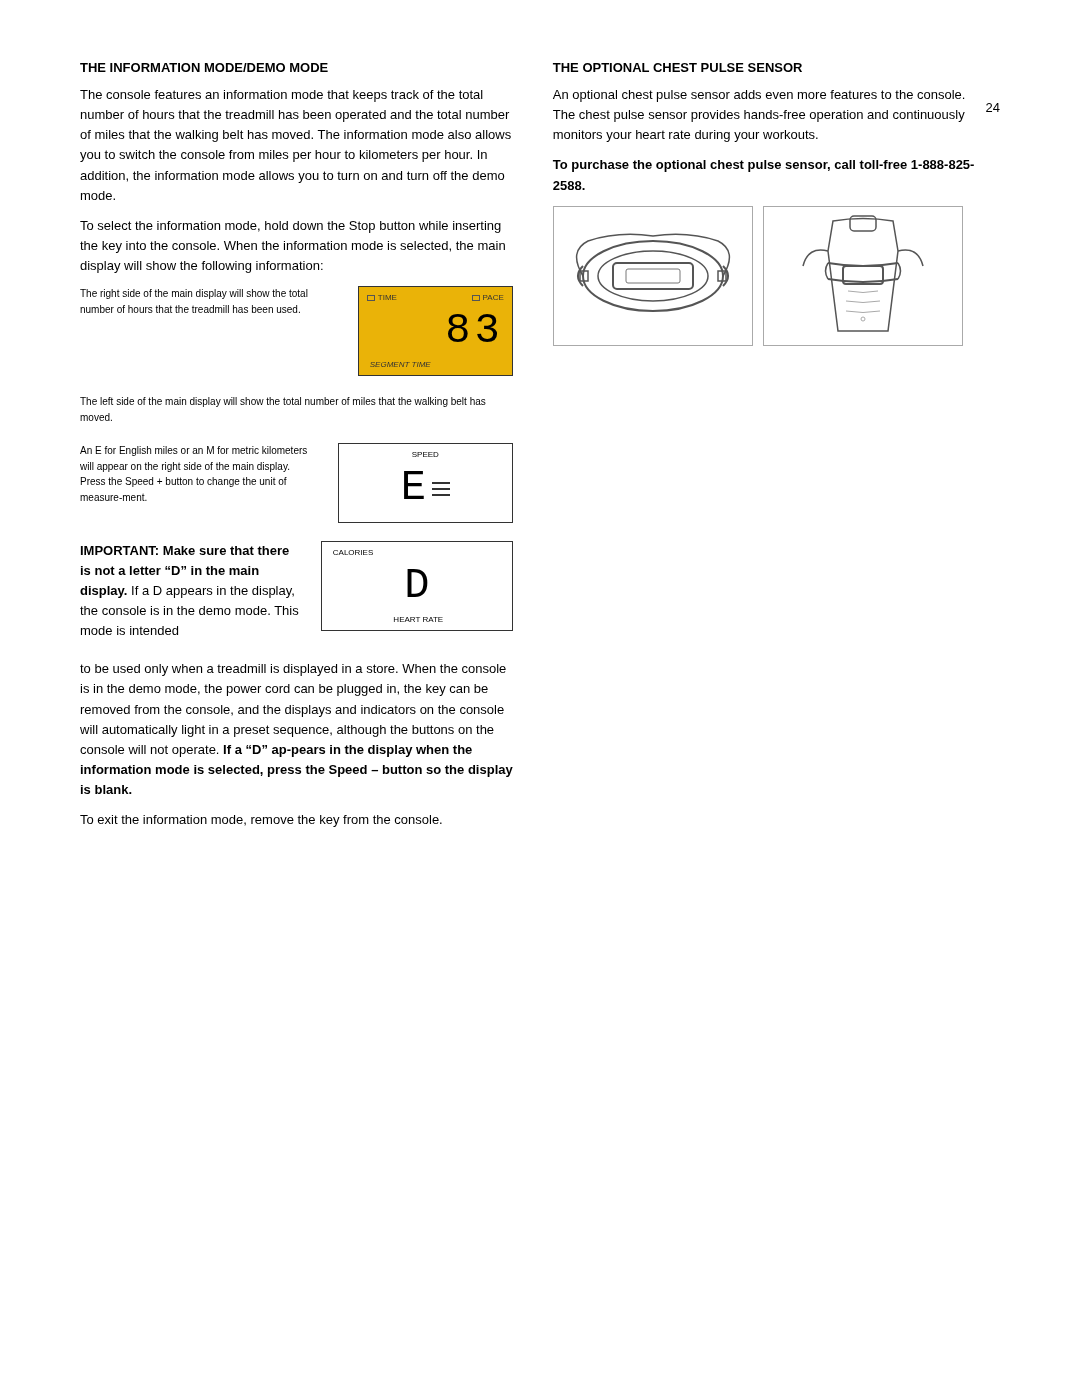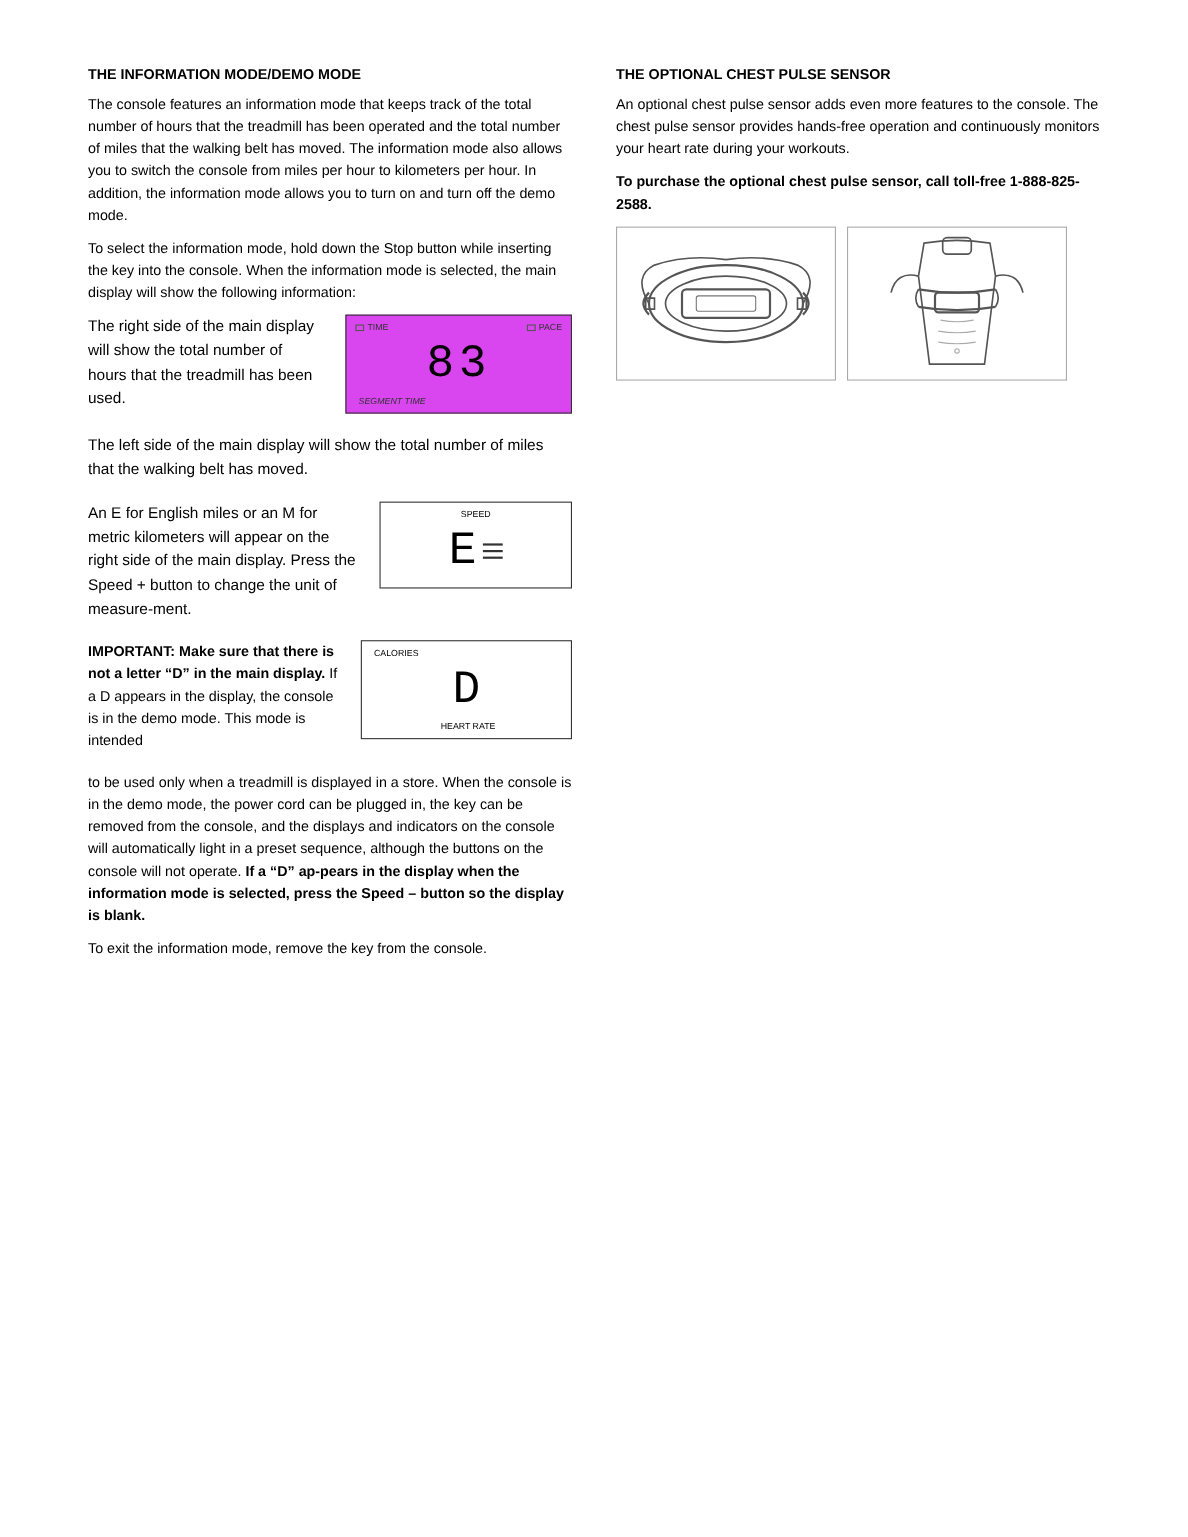--- a/index.html
+++ b/index.html
@@ -38,30 +38,30 @@
       margin-bottom: 10px;
       text-align: left;
     }
     .display-row {
       display: flex;
       align-items: flex-start;
       margin-bottom: 18px;
     }
     .display-text {
       flex: 1;
-      font-size: 14px;
+      font-size: 10px;
       line-height: 1.55;
       padding-right: 20px;
     }
     .display-box {
-      width: 206px;
+      width: 155px;
       border: 1.5px solid #333;
       padding: 6px 8px 6px 8px;
       flex-shrink: 0;
-      background: #d946ef;
+      background: #eab308;
     }
     .display-label-row {
       display: flex;
       justify-content: space-between;
       align-items: center;
       margin-bottom: 2px;
     }
     .display-label {
       font-size: 8px;
       color: #333;
@@ -71,21 +71,21 @@
     }
     .display-label .indicator {
       width: 8px;
       height: 6px;
       border: 1px solid #555;
       display: inline-block;
     }
     .display-number {
       font-size: 42px;
       font-family: 'Courier New', monospace;
-      text-align: center;
+      text-align: right;
       letter-spacing: 4px;
       line-height: 1.1;
       padding: 4px 0;
     }
     .display-bottom-label {
       font-size: 8px;
       color: #333;
       display: flex;
       align-items: center;
       gap: 3px;
@@ -315,13 +315,14 @@
             <path d="M78,100 Q95,103 112,100" fill="none" stroke="#aaa" stroke-width="1"></path>
 
             <circle cx="95" cy="108" r="2" fill="none" stroke="#aaa" stroke-width="1"></circle>
           </svg>
         </div>
       </div>
     </div>
 
   </div>
 
+  <div class="page-number">24</div>
 </div>
 
 </body></html>

